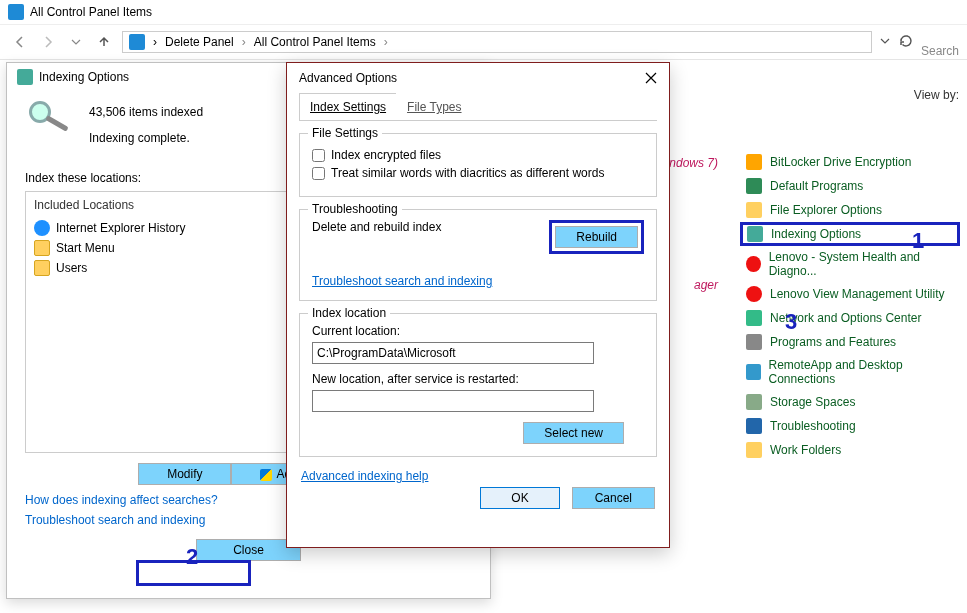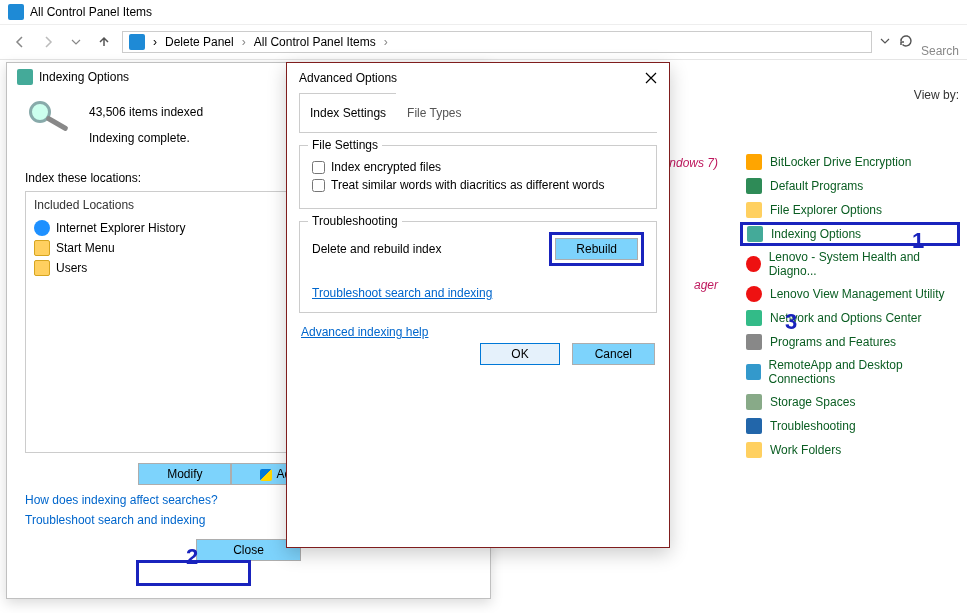--- a/index.html
+++ b/index.html
@@ -60,21 +60,21 @@
       width: 384px; height: 486px;
       background: #fff;
       border: 1px solid #7f1d1d;
       box-shadow: 0 6px 18px rgba(0,0,0,0.2);
       z-index: 20;
       margin-left: 24px;
     }
     .adv-title { display:flex; align-items:center; justify-content:space-between; padding: 8px 12px; }
     .close-x svg { display:block;}
     .tabstrip { display:flex; border-bottom: 1px solid #ccc; margin: 0 12px; }
-    .tab { padding: 12px 10px; border: 1px solid #ccc; border-bottom: none; margin-right:-1px; background:#fff; cursor:pointer; }
+    .tab { padding: 6px 10px; border: 1px solid #ccc; border-bottom: none; margin-right:-1px; background:#fff; cursor:pointer;text-decoration:underline; }
     .tab:not(.active){ border-color: transparent transparent #ccc transparent; color:#555; }
     .tab.active { border-color:#ccc; background:#fff;}
     .group { border:1px solid #ccc; margin: 12px; padding: 10px 12px 12px; position:relative; }
     .group .legend { position:absolute; top:-8px; left:8px; background:#fff; padding:0 4px; font-size:12px; }
     .chk { display:flex; align-items:center; gap:6px; margin: 4px 0; }
     input[type=checkbox]{ width:13px;height:13px; }
     .adv-input { width: 100%; border:1px solid #7a7a7a; padding: 3px 4px; font: inherit; background:#fff; }
     .adv-row-label { margin-bottom:4px; }
     .adv-buttons { display:flex; gap:12px; justify-content:flex-end; padding: 4px 14px 14px;}
     
@@ -273,29 +273,41 @@
         <span>Index encrypted files</span>
       </label>
     <label class="chk">
         <input type="checkbox" style="">
         <span>Treat similar words with diacritics as different words</span>
       </label>
   </div>
 
   <div class="group">
     <span class="legend">Troubleshooting</span>
-    <div style="display:flex; align-items:center; justify-content:space-between;">
+    <div style="display:flex; align-items:flex-start; justify-content:space-between;">
       <span>Delete and rebuild index</span>
       <span class="anno-box" style="padding:3px;display:inline-block">
         <button class="win-btn sm">Rebuild</button>
       </span>
     </div>
     <div style="height:20px"></div>
     <span class="link">Troubleshoot search and indexing</span>
   </div>
   <span class="anno-num" style="left:498px; top:246px;z-index:25">3</span>
 
+  <div class="group">
+    <span class="legend">Index location</span>
+    <div class="adv-row-label">Current location:</div>
+    <input class="adv-input" readonly="" style="width: 85%;" value="C:\ProgramData\Microsoft">
+    <div style="height:8px"></div>
+    <div class="adv-row-label">New location, after service is restarted:</div>
+    <input class="adv-input" style="width: 85%;" value="">
+    <div style="height:10px"></div>
+    <div style="text-align:right;padding-right:20px">
+      <button class="win-btn sm">Select new</button>
+    </div>
+  </div>
   <div style="padding:0 14px"><span class="link">Advanced indexing help</span></div>
   <div class="adv-buttons">
     <button class="win-btn def" style="padding:3px 30px">OK</button>
     <button class="win-btn" style="padding:3px 22px">Cancel</button>
   </div>
 </div>
 
 </body></html>

